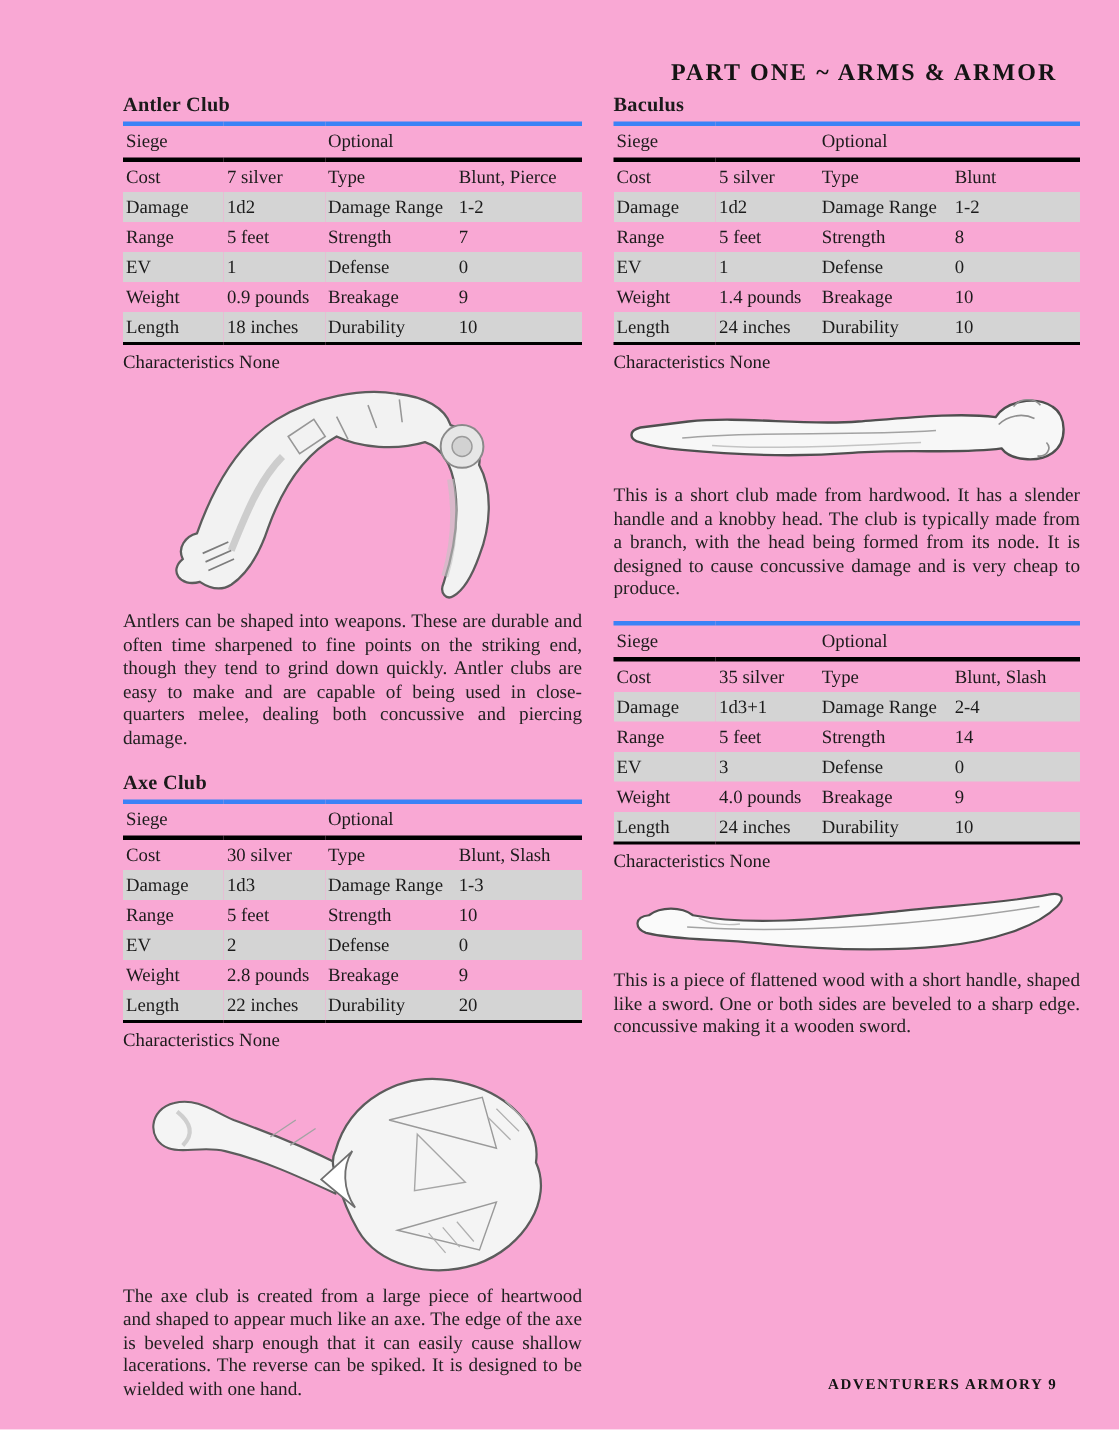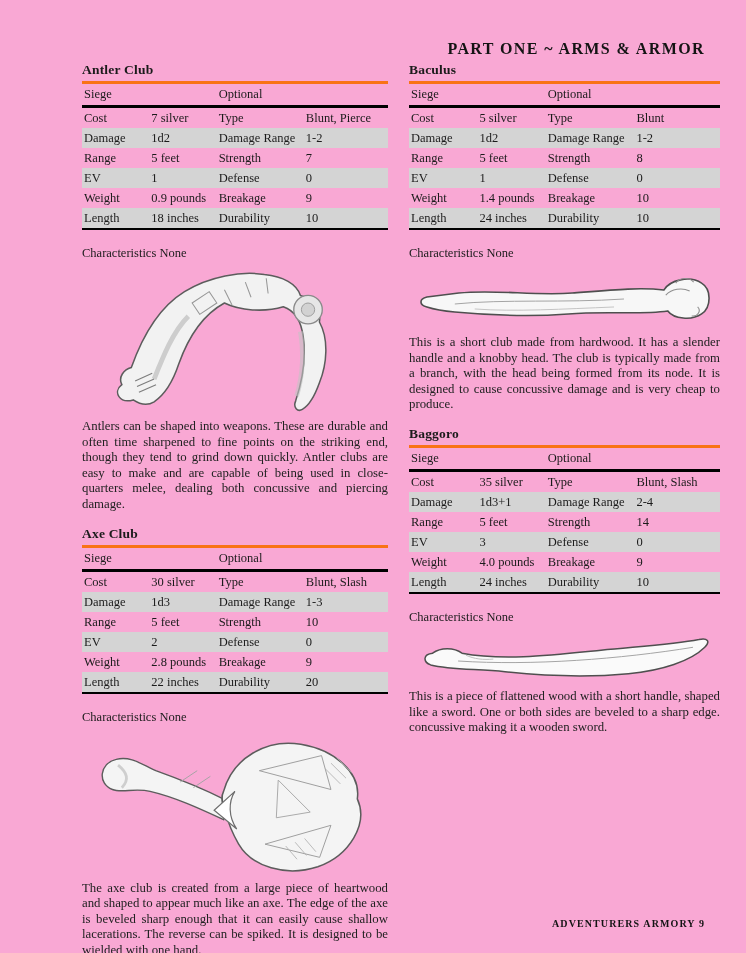--- a/index.html
+++ b/index.html
@@ -16,32 +16,32 @@
     position:absolute; bottom:24px; right:41px;
     font-size:10px; font-weight:700; letter-spacing:1.1px; color:#141414;
   }
   .columns { position:absolute; top:62px; left:82px; width:638px; display:flex; gap:21px; }
   .col { width:306px; }
   .col.right { width:311px; }
 
   .weapon-title { font-size:13.5px; font-weight:700; margin-bottom:3px; letter-spacing:0.2px; }
   .stat-table {
     width:100%; border-collapse:collapse; table-layout:fixed;
-    border-top:3px solid #f97316; border-bottom:2px solid #000;
+    border-top:3px solid #3b82f6; border-bottom:2px solid #000;
   }
   .stat-table thead tr { border-bottom:3px solid #000; }
   .stat-table th, .stat-table td {
     font-size:12.5px; font-weight:400; text-align:left;
     padding:0 0 0 2px; height:20px; line-height:20px;
     white-space:nowrap; overflow:hidden; vertical-align:middle;
   }
   .stat-table thead th { height:21px; line-height:21px; }
   .c1 { width:22%; } .c2 { width:22%; } .c3 { width:28.5%; } .c4 { width:27.5%; }
   tr.shaded { background:#d4d4d4; }
-  .characteristics { font-size:12.5px; margin-top:16px; }
+  .characteristics { font-size:12.5px; margin-top:4px; }
 
   .illustration { display:flex; justify-content:center; align-items:center; width:100%; }
   .ill-antler  { height:152px; margin-top:4px; }
   .ill-axe     { height:146px; margin-top:8px; }
   .ill-baculus { height:64px;  margin-top:8px; }
   .ill-baggoro { height:52px;  margin-top:10px; }
   .illustration svg { width:96%; height:100%; }
 
   .desc {
     font-size:12.8px; line-height:15.6px; text-align:justify; margin-top:2px; color:#222;
@@ -254,21 +254,20 @@
             <path d="M40,33 C90,28 150,32 210,28" fill="none" stroke="#a3a3a3" stroke-width="1"></path>
             <path d="M252,24 C258,18 268,16 276,20" fill="none" stroke="#8f8f8f" stroke-width="1.1"></path>
             <path d="M262,12 C266,6 276,6 280,11 M284,36 C288,40 284,46 278,45" fill="none" stroke="#8f8f8f" stroke-width="1.1"></path>
             <path d="M60,38 C100,41 150,38 200,36" fill="none" stroke="#c4c4c4" stroke-width="1"></path>
           </svg>
         </div>
         <p class="desc">This is a short club made from hardwood. It has a slender handle and a knobby head. The club is typically made from a branch, with the head being formed from its node. It is designed to cause concussive damage and is very cheap to produce.</p>
       </section>
 
       <section class="weapon gap-before">
-        <h3 class="weapon-title">Baggoro</h3>
         <table class="stat-table">
           <thead>
             <tr>
               <th class="c1">Siege</th>
               <th class="c2"></th>
               <th class="c3">Optional</th>
               <th class="c4"></th>
             </tr>
           </thead>
           <tbody>

